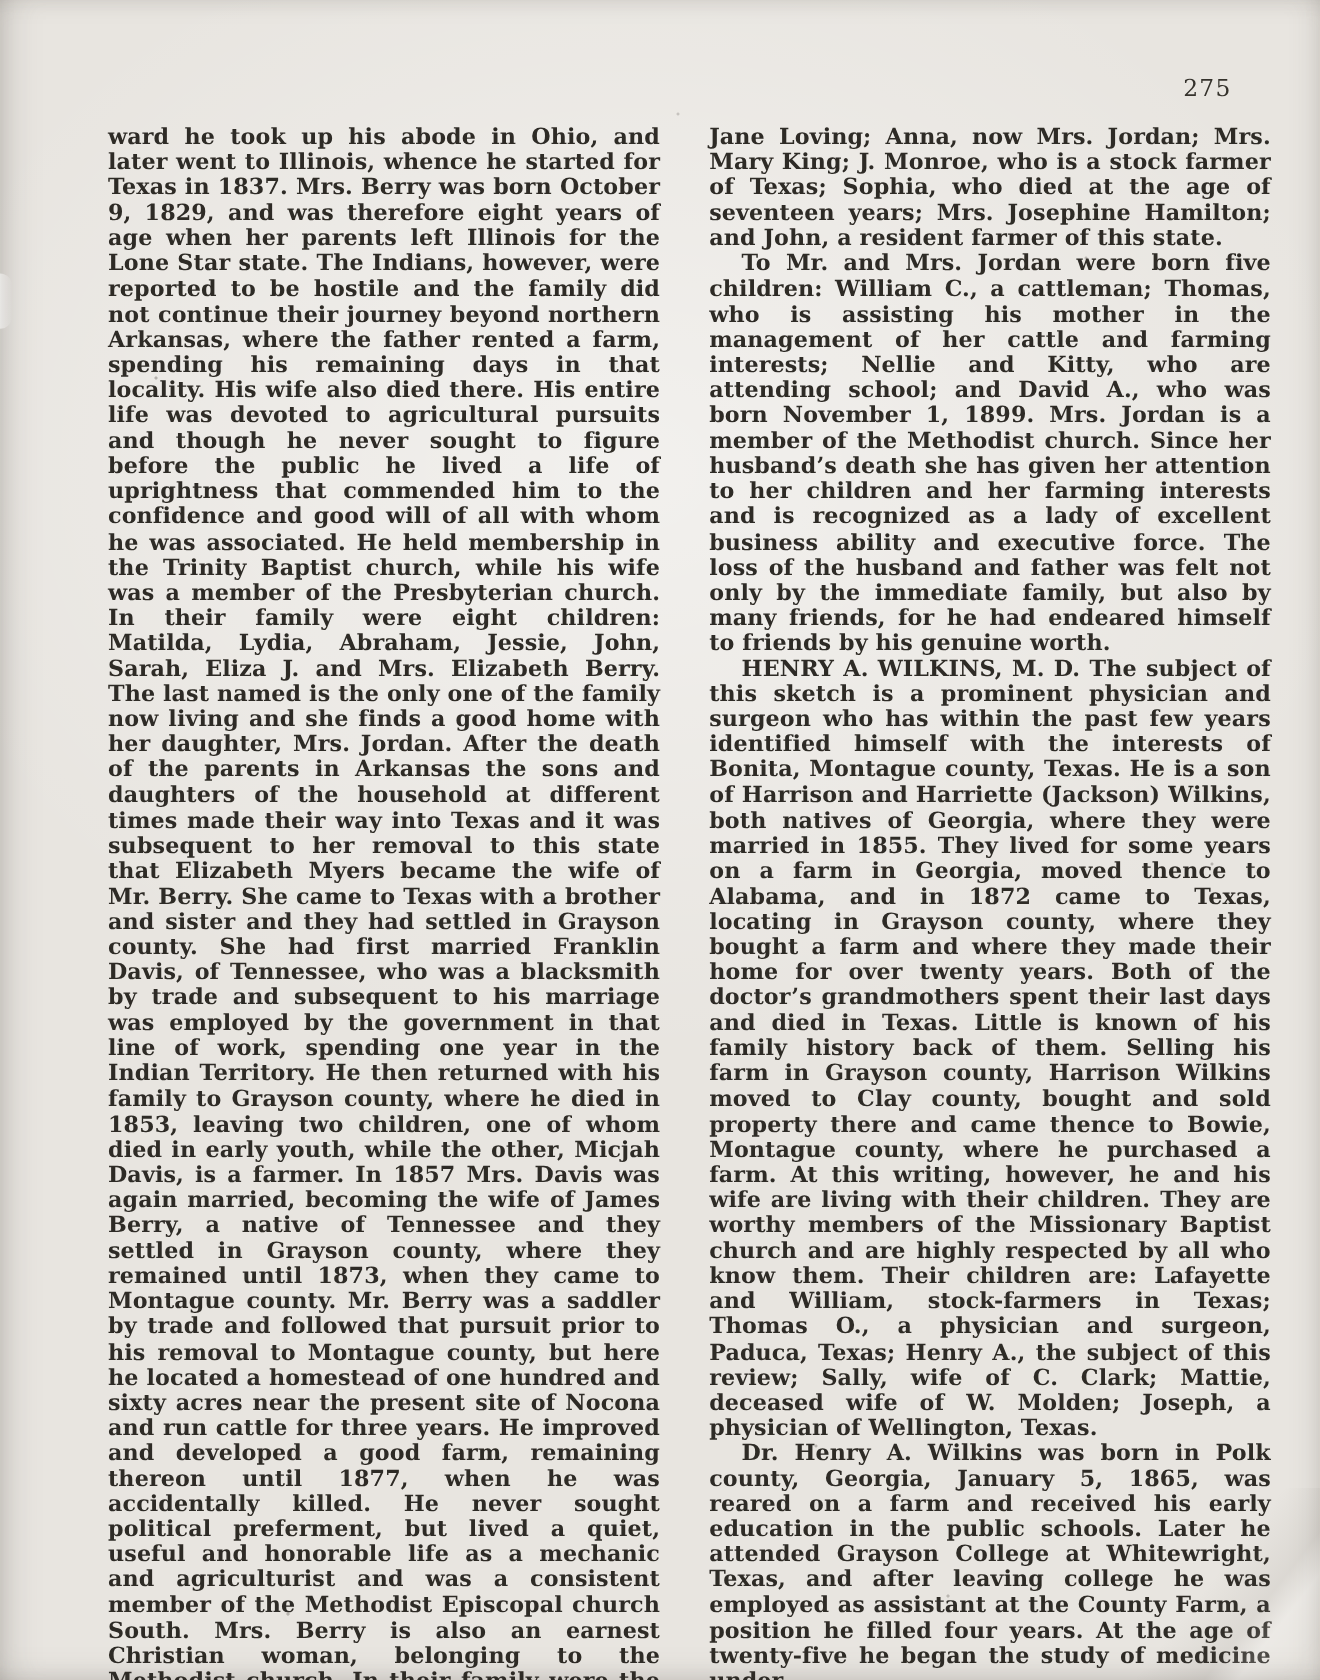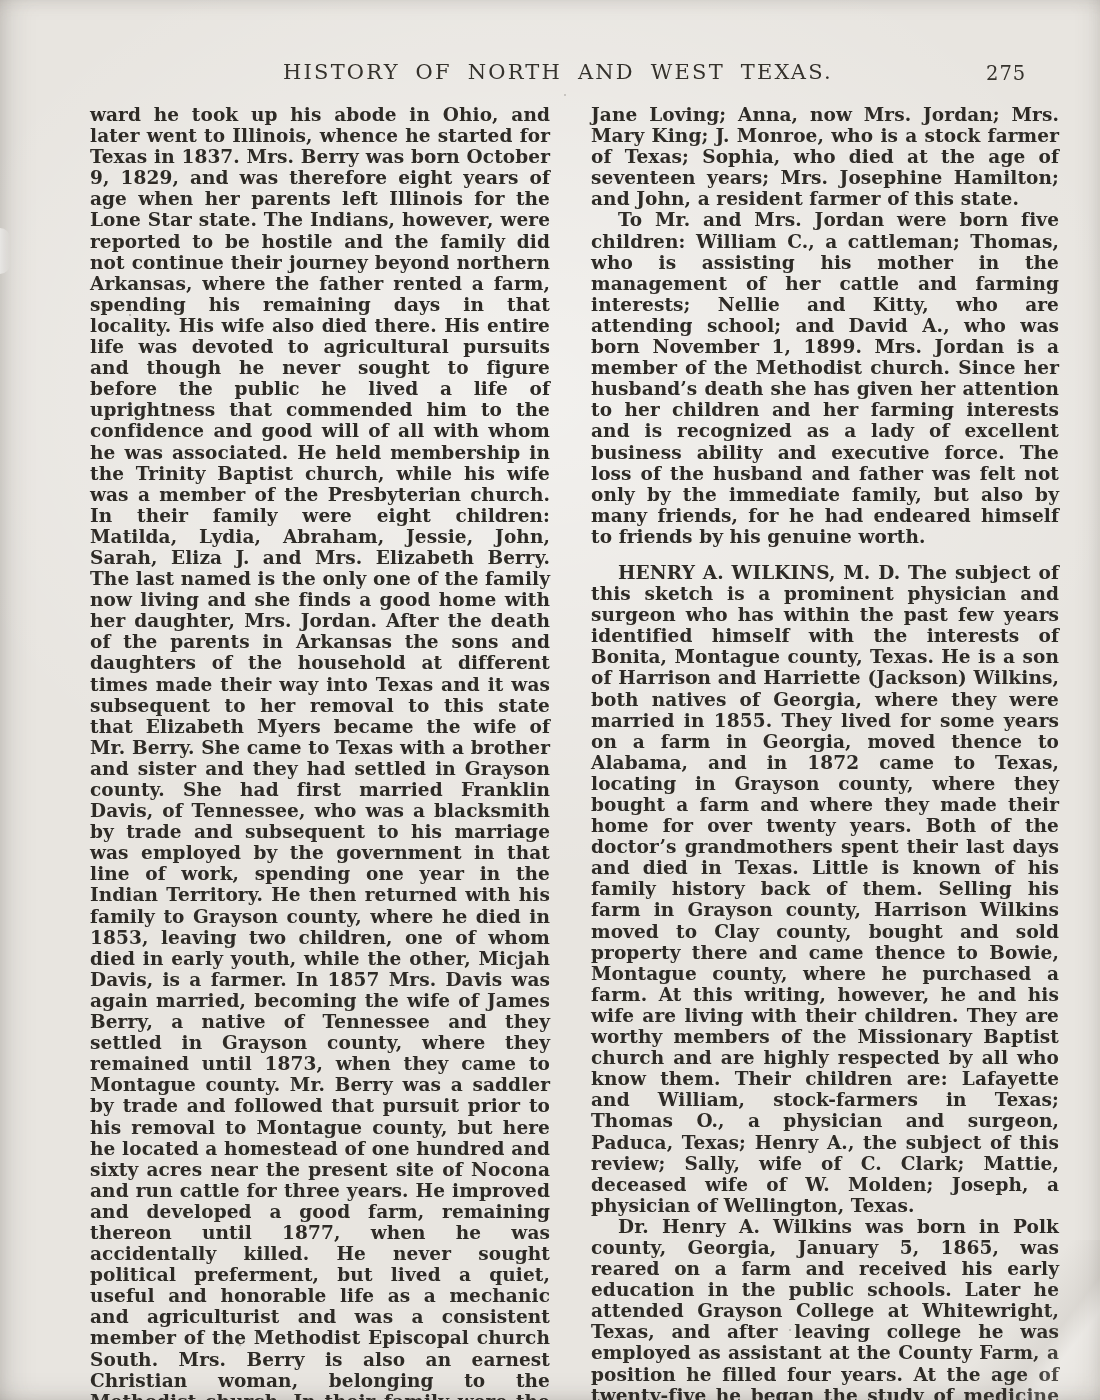--- a/index.html
+++ b/index.html
@@ -80,29 +80,28 @@
     font-weight: bold;
   }
   .col-left  { left: 90px;  width: 460px; }
   .col-right { left: 591px; width: 468px; }
   .para {
     margin: 0;
     padding: 0;
     text-align: justify;
   }
   .para.indent { text-indent: 27px; }
-  .para.gap-above { margin-top: 15px; }
+  .para.gap-above { }
   .para.continues { text-align-last: justify; }
 </style>
 </head>
 <body>
 
 <div class="page">
   <div class="notch"></div>
-  <div class="header-title">HISTORY OF NORTH AND WEST TEXAS.</div>
   <div class="page-number">275</div>
 
   <div class="col col-left" id="col-left">
       <p class="para continues">ward he took up his abode in Ohio, and later went to Illinois, whence he started for Texas in 1837.  Mrs. Berry was born October 9, 1829, and was therefore eight years of age when her parents left Illinois for the Lone Star state.  The Indians, however, were reported to be hostile and the family did not continue their journey beyond northern Arkansas, where the father rented a farm, spending his remaining days in that locality.  His wife also died there.  His entire life was devoted to agricultural pursuits and though he never sought to figure before the public he lived a life of uprightness that commended him to the confidence and good will of all with whom he was associated.  He held membership in the Trinity Baptist church, while his wife was a member of the Presbyterian church. In their family were eight children: Matilda, Lydia, Abraham, Jessie, John, Sarah, Eliza J. and Mrs. Elizabeth Berry.  The last named is the only one of the family now living and she finds a good home with her daughter, Mrs. Jordan.  After the death of the parents in Arkansas the sons and daughters of the household at different times made their way into Texas and it was subsequent to her removal to this state that Elizabeth Myers became the wife of Mr. Berry.  She came to Texas with a brother and sister and they had settled in Grayson county.  She had first married Franklin Davis, of Tennessee, who was a blacksmith by trade and subsequent to his marriage was employed by the government in that line of work, spending one year in the Indian Territory.  He then returned with his family to Grayson county, where he died in 1853, leaving two children, one of whom died in early youth, while the other, Micjah Davis, is a farmer.  In 1857 Mrs. Davis was again married, becoming the wife of James Berry, a native of Tennessee and they settled in Grayson county, where they remained until 1873, when they came to Montague county.  Mr. Berry was a saddler by trade and followed that pursuit prior to his removal to Montague county, but here he located a homestead of one hundred and sixty acres near the present site of Nocona and run cattle for three years.  He improved and developed a good farm, remaining thereon until 1877, when he was accidentally killed.  He never sought political preferment, but lived a quiet, useful and honorable life as a mechanic and agriculturist and was a consistent member of the Methodist Episcopal church South.  Mrs. Berry is also an earnest Christian woman, belonging to the Methodist church.  In their family were the following named:  Mrs.</p>
     </div>
 
   <div class="col col-right" id="col-right">
       <p class="para">Jane Loving; Anna, now Mrs. Jordan; Mrs. Mary King; J. Monroe, who is a stock farmer of Texas; Sophia, who died at the age of seventeen years; Mrs. Josephine Hamilton; and John, a resident farmer of this state.</p>
       <p class="para indent">To Mr. and Mrs. Jordan were born five children: William C., a cattleman; Thomas, who is assisting his mother in the management of her cattle and farming interests; Nellie and Kitty, who are attending school; and David A., who was born November 1, 1899.  Mrs. Jordan is a member of the Methodist church.  Since her husband’s death she has given her attention to her children and her farming interests and is recognized as a lady of excellent business ability and executive force.  The loss of the husband and father was felt not only by the immediate family, but also by many friends, for he had endeared himself to friends by his genuine worth.</p>
       <p class="para indent gap-above">HENRY A. WILKINS, M. D.  The subject of this sketch is a prominent physician and surgeon who has within the past few years identified himself with the interests of Bonita, Montague county, Texas.  He is a son of Harrison and Harriette (Jackson) Wilkins, both natives of Georgia, where they were married in 1855. They lived for some years on a farm in Georgia, moved thence to Alabama, and in 1872 came to Texas, locating in Grayson county, where they bought a farm and where they made their home for over twenty years.  Both of the doctor’s grandmothers spent their last days and died in Texas.  Little is known of his family history back of them.  Selling his farm in Grayson county, Harrison Wilkins moved to Clay county, bought and sold property there and came thence to Bowie, Montague county, where he purchased a farm.  At this writing, however, he and his wife are living with their children. They are worthy members of the Missionary Baptist church and are highly respected by all who know them.  Their children are:  Lafayette and William, stock-farmers in Texas; Thomas O., a physician and surgeon, Paduca, Texas; Henry A., the subject of this review; Sally, wife of C. Clark; Mattie, deceased wife of W. Molden; Joseph, a physician of Wellington, Texas.</p>

